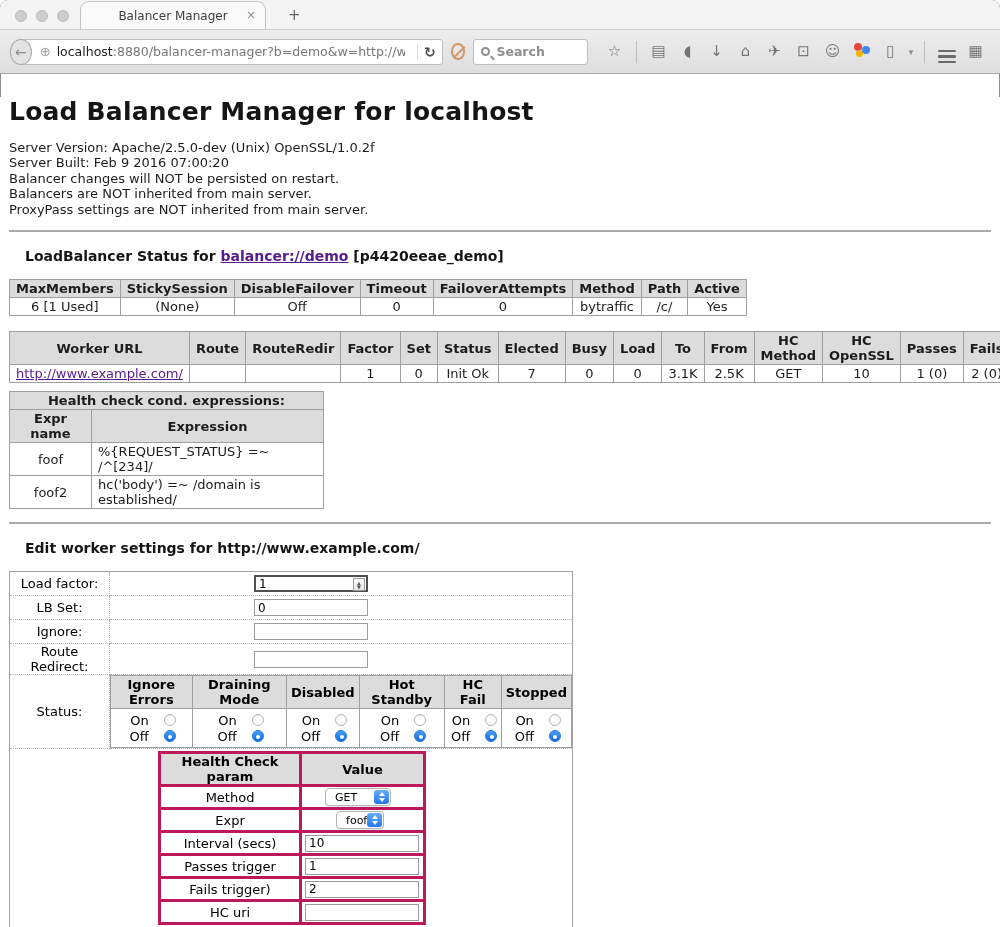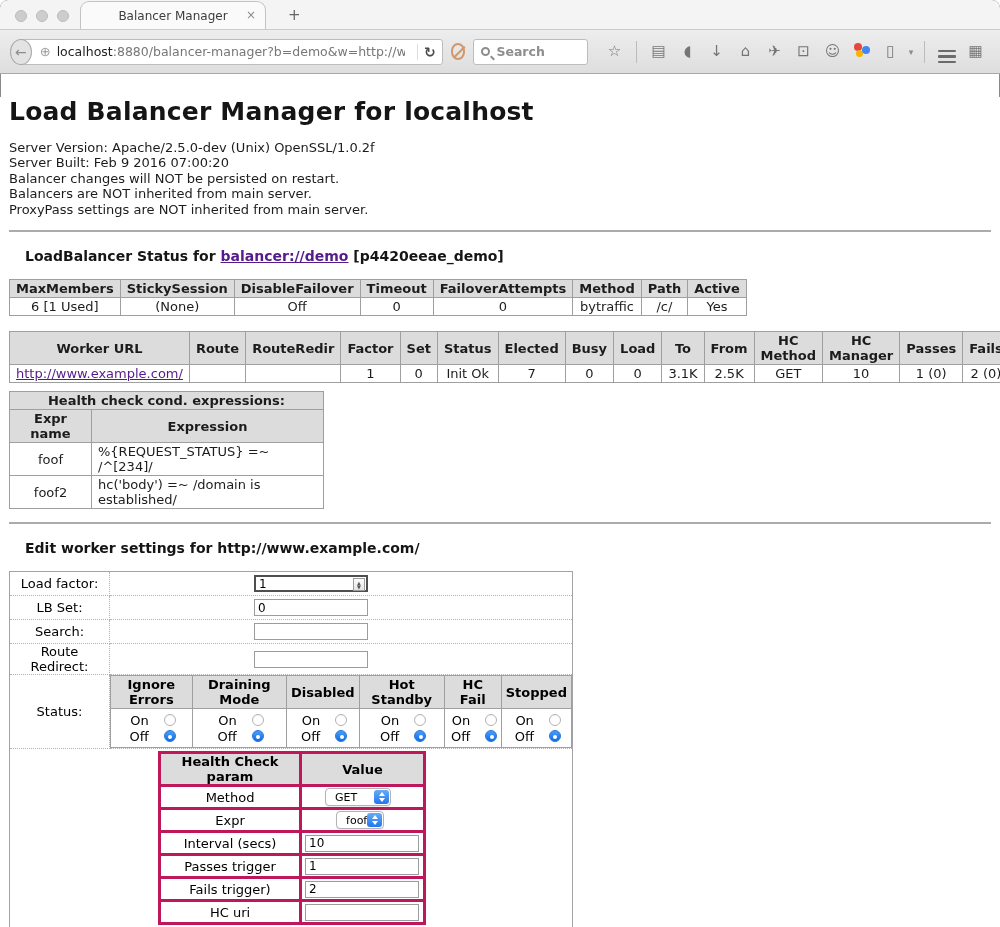--- a/index.html
+++ b/index.html
@@ -215,21 +215,21 @@
         <th>RouteRedir</th>
         <th>Factor</th>
         <th>Set</th>
         <th>Status</th>
         <th>Elected</th>
         <th>Busy</th>
         <th>Load</th>
         <th>To</th>
         <th>From</th>
         <th style="width:74px">HC Method</th>
-        <th style="width:78px">HC Manager</th>
+        <th style="width:78px">HC OpenSSL</th>
         <th>Passes</th>
         <th>Fails</th>
 
       </tr>
       <tr>
         <td class="lft"><a class="plink" href="#">http://www.example.com/</a></td>
         <td></td>
         <td></td>
         <td>1</td>
         <td>0</td>
@@ -281,21 +281,21 @@
             <input class="ti" value="1" style="">
             <span class="spin">▲<br>▼</span>
           </span>
         </td>
       </tr>
       <tr>
         <td class="flabel">LB Set:</td>
         <td class="fval"><input class="ti" value="0" style=""></td>
       </tr>
       <tr>
-        <td class="flabel">Search:</td>
+        <td class="flabel">Ignore:</td>
         <td class="fval"><input class="ti" value="" style=""></td>
       </tr>
       <tr>
         <td class="flabel">Route Redirect:</td>
         <td class="fval"><input class="ti" value="" style=""></td>
       </tr>
       <tr>
         <td class="flabel">Status:</td>
         <td style="padding:0;margin-top:23px;">
           <table class="statgrid">

